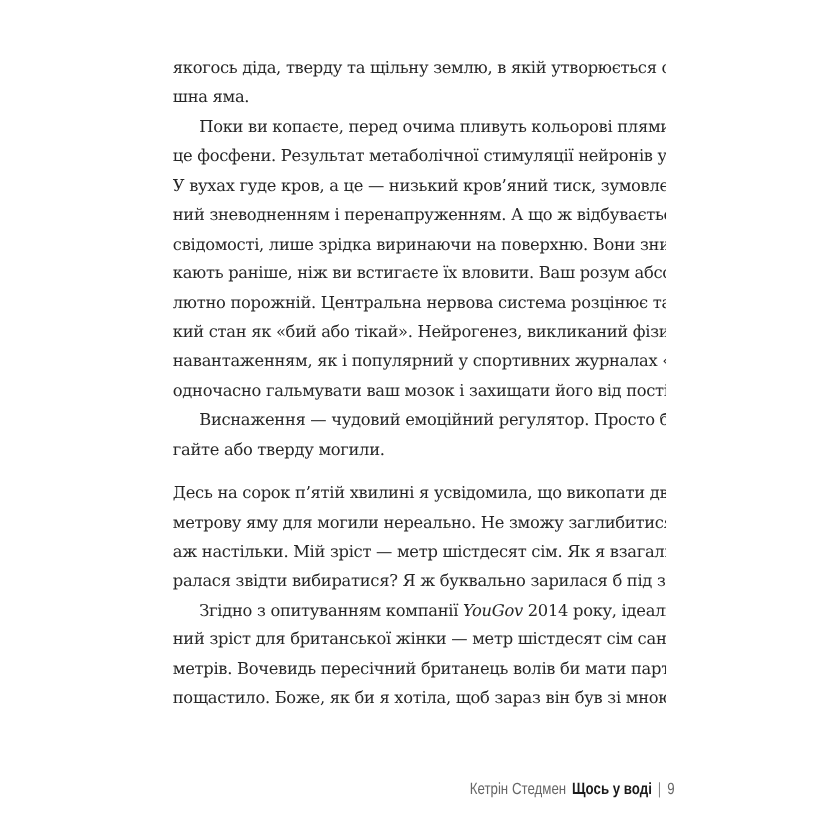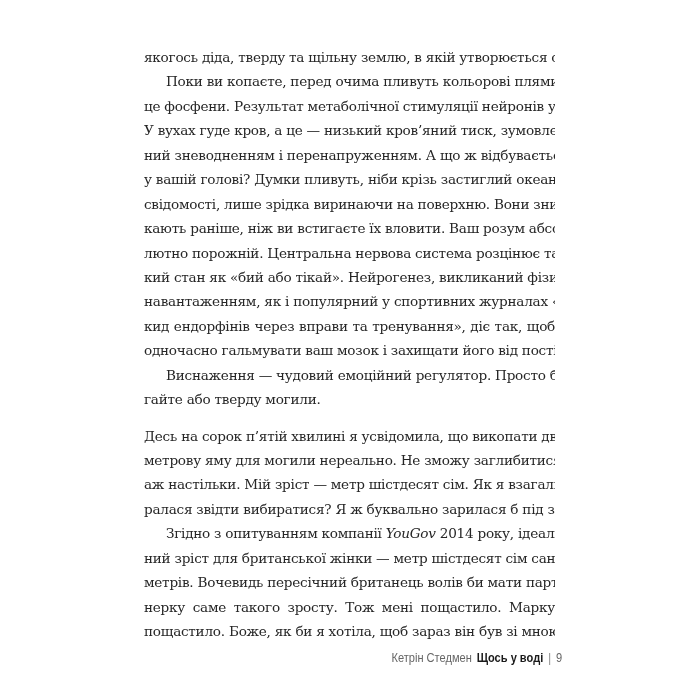--- a/index.html
+++ b/index.html
@@ -67,48 +67,46 @@
     .footer .pagenum { color: #666666; }
     em.italic { font-style: italic; margin-top: 26px; }
   </style>
 </head>
 <body>
 
 <div class="page">
   <div class="text-block">
 
     <span class="line">якогось діда, тверду та щільну землю, в якій утворюється стра-</span>
+    <span class="line last">шна яма.</span>
 
     <span class="line indent">Поки ви копаєте, перед очима пливуть кольорові плями:</span>
     <span class="line">це фосфени. Результат метаболічної стимуляції нейронів у зо-</span>
     <span class="line">У вухах гуде кров, а це — низький кров’яний тиск, зумовле-</span>
     <span class="line">ний зневодненням і перенапруженням. А що ж відбувається</span>
-    <span class="line">у вашій голові? Думки пливуть, ніби крізь застиглий океан</span>
     <span class="line">свідомості, лише зрідка виринаючи на поверхню. Вони зни-</span>
     <span class="line">кають раніше, ніж ви встигаєте їх вловити. Ваш розум абсо-</span>
     <span class="line">лютно порожній. Центральна нервова система розцінює та-</span>
     <span class="line">кий стан як «бий або тікай». Нейрогенез, викликаний фізичним</span>
     <span class="line">навантаженням, як і популярний у спортивних журналах «ви-</span>
-    <span class="line">кид ендорфінів через вправи та тренування», діє так, щоб</span>
     <span class="line">одночасно гальмувати ваш мозок і захищати його від постій-</span>
 
     <span class="line indent">Виснаження — чудовий емоційний регулятор. Просто бі-</span>
     <span class="line last">гайте або тверду могили.</span>
 
     <span class="gap"></span>
 
     <span class="line">Десь на сорок п’ятій хвилині я усвідомила, що викопати дво-</span>
     <span class="line">метрову яму для могили нереально. Не зможу заглибитися</span>
     <span class="line">аж настільки. Мій зріст — метр шістдесят сім. Як я взагалі зби-</span>
     <span class="line">ралася звідти вибиратися? Я ж буквально зарилася б під землю.</span>
 
     <span class="line indent">Згідно з опитуванням компанії <em class="italic">YouGov</em> 2014 року, ідеаль-</span>
     <span class="line">ний зріст для британської жінки — метр шістдесят сім санти-</span>
     <span class="line">метрів. Вочевидь пересічний британець волів би мати парт-</span>
-    <span class="line">нерку саме такого зросту. Тож мені пощастило. Марку</span>
     <span class="line last">пощастило. Боже, як би я хотіла, щоб зараз він був зі мною.</span>
 
   </div>
 
   <div class="footer">
     <span class="author">Кетрін Стедмен</span>
     <span class="title">Щось у воді</span>
     <span class="sep">|</span>
     <span class="pagenum">9</span>
   </div>

